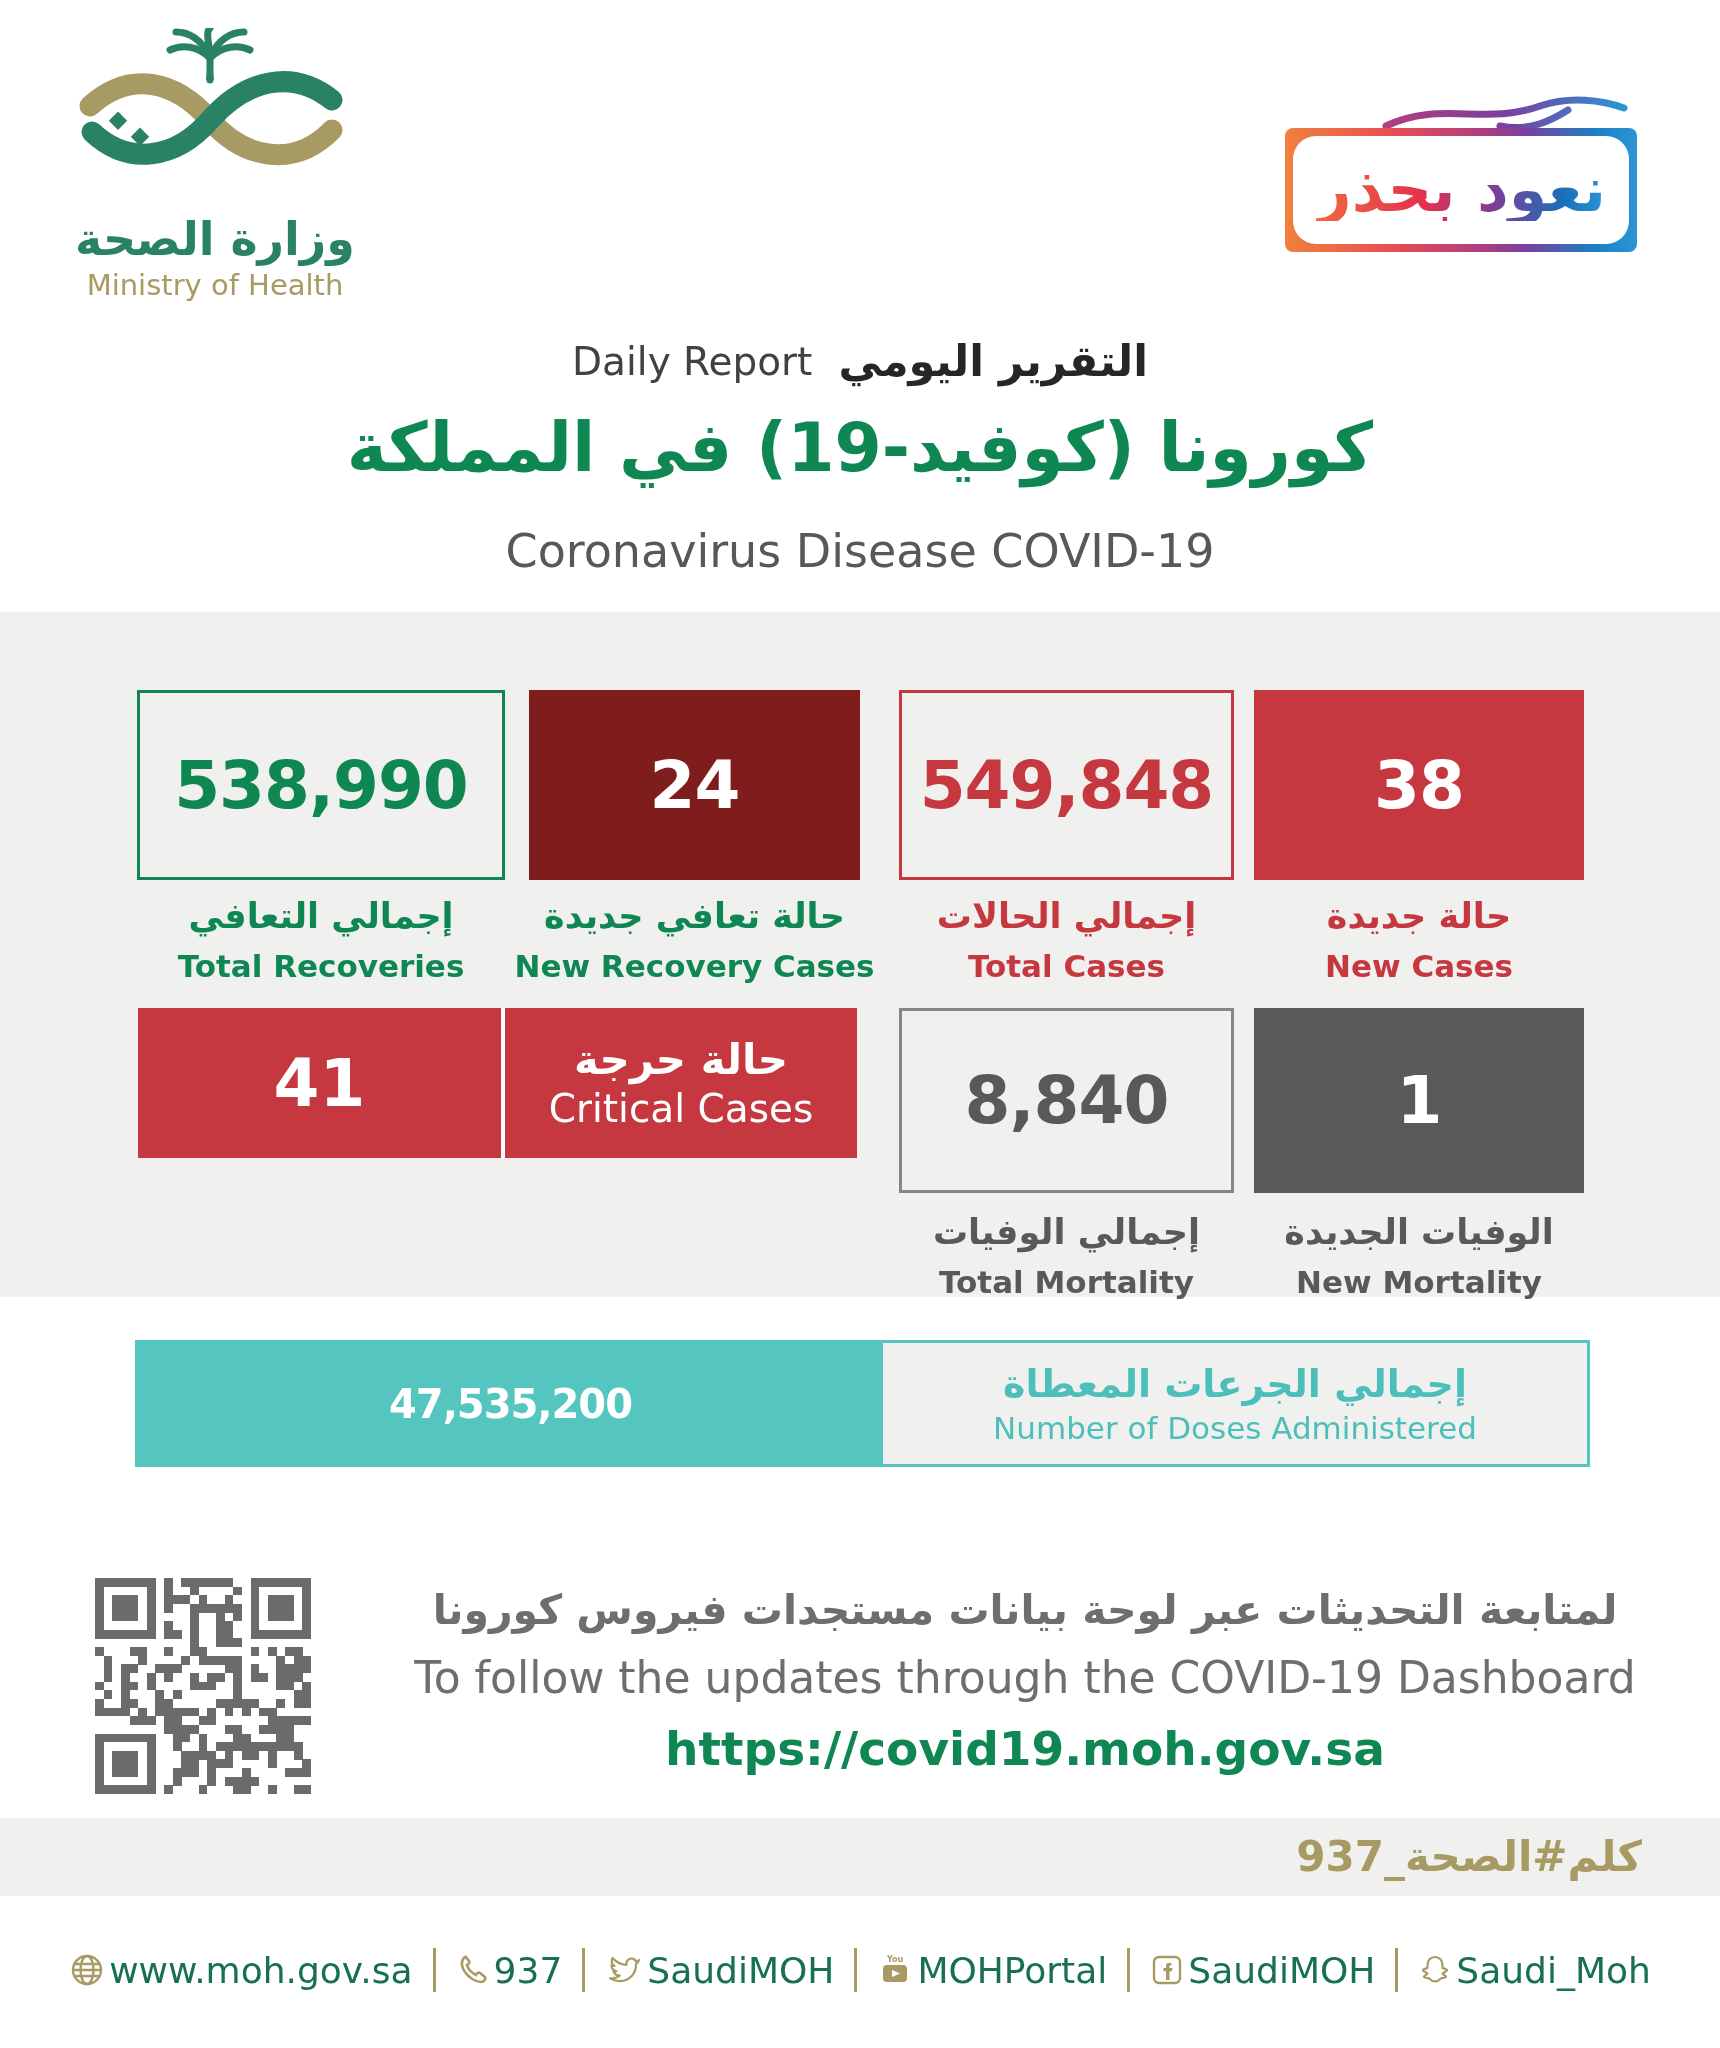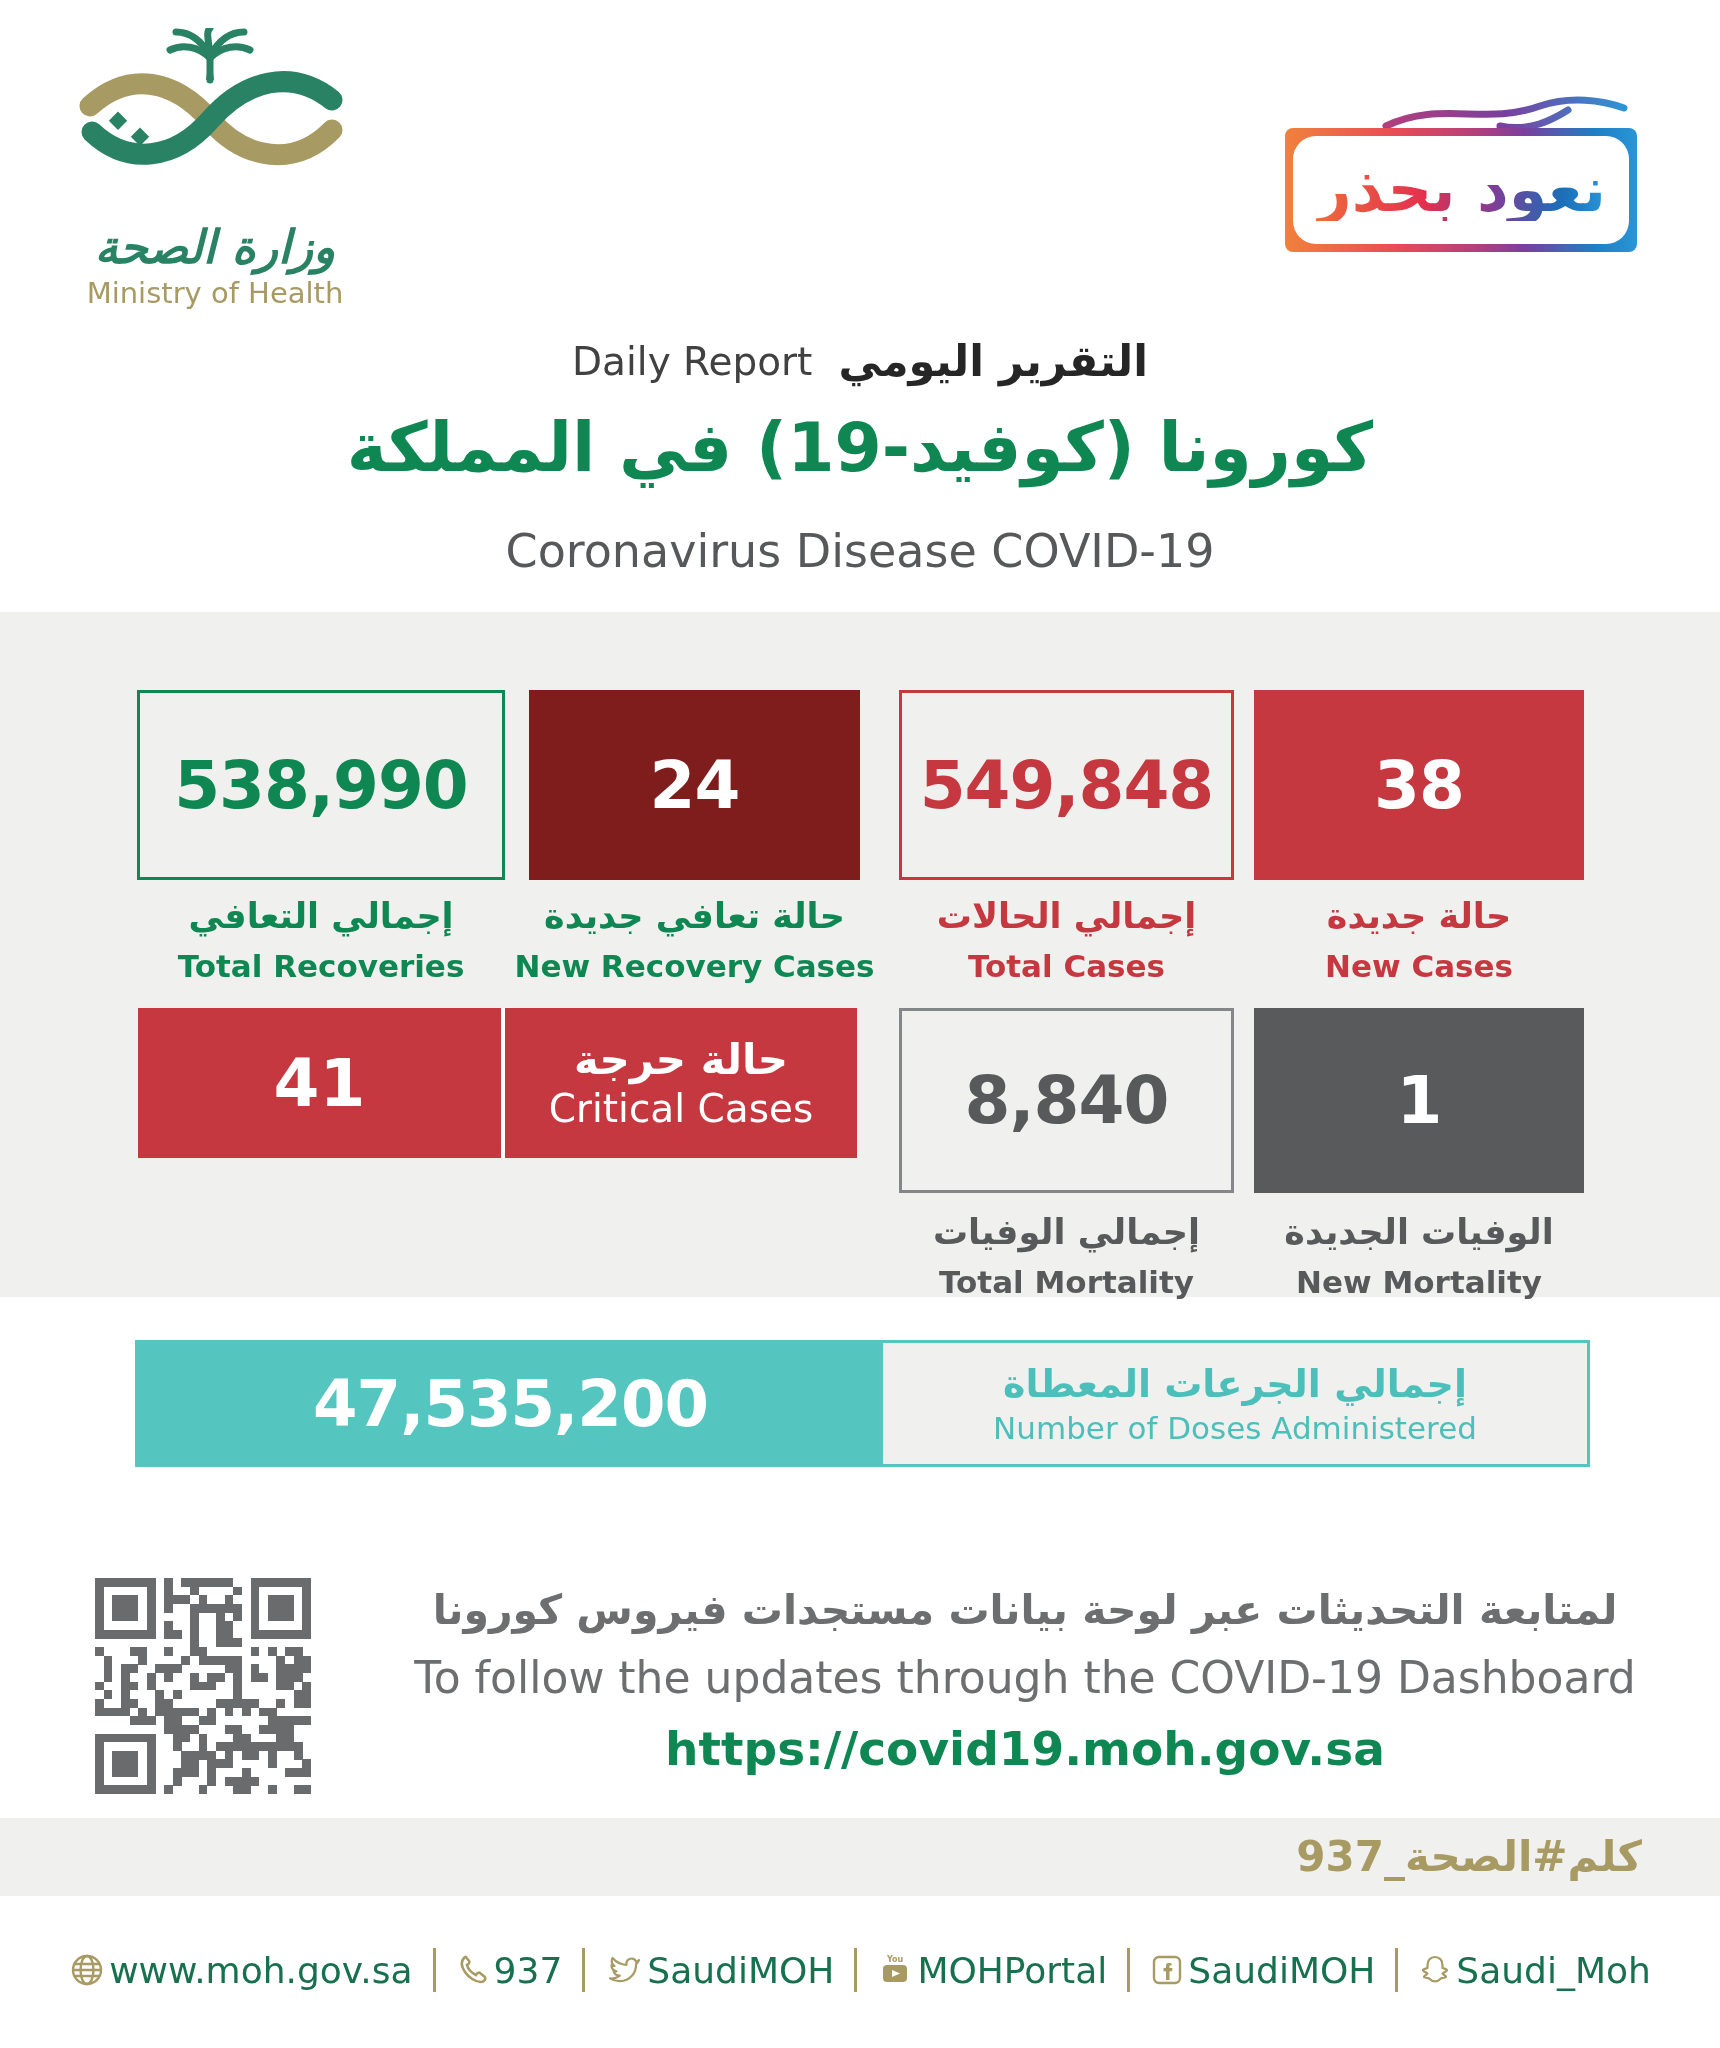--- a/index.html
+++ b/index.html
@@ -5,21 +5,21 @@
   * { margin:0; padding:0; box-sizing:border-box; }
   html,body { background:#ffffff; }
   body {
     width:1720px; height:2048px; position:relative; overflow:hidden;
     font-family:"DejaVu Sans", sans-serif; color:#333;
   }
   .abs { position:absolute; }
 
   
   .logo-wrap { left:60px; top:28px; width:310px; text-align:center; }
-  .logo-ar { font-size:46px; font-weight:bold; color:#2a8265; direction:rtl; margin-top:20px;font-style:italic; }
+  .logo-ar { font-size:46px; font-weight:bold; color:#2a8265; direction:rtl; margin-top:12px; }
   .logo-en { font-size:29px; color:#a89a63; margin-top:2px; }
 
   
   .badge { left:1285px; top:128px; width:352px; height:124px;
     border-radius:8px; padding:8px;
     background:linear-gradient(90deg,#f0813c 0%,#e84b56 32%,#b13f7d 55%,#7a3f9e 68%,#1d7fc4 88%,#2b95d6 100%); }
   .badge-inner { width:100%; height:100%; background:#ffffff; border-radius:23px;
     display:flex; align-items:center; justify-content:center; }
   .badge-text { font-size:62px; font-weight:bold; direction:rtl; line-height:1;
     background:linear-gradient(90deg,#ef6a3d 0%,#e2304f 38%,#7b3f97 62%,#1a6fb8 85%,#2b95d6 100%);
@@ -71,21 +71,21 @@
     color:#fff; font-size:66px; font-weight:bold; border-right:4px solid #ffffff; }
   .critical-lbls { flex:1; display:flex; flex-direction:column; align-items:center; justify-content:center; color:#fff; }
   .critical-ar { font-size:42px; font-weight:bold; direction:rtl; }
   .critical-en { font-size:39px; font-weight:500; margin-top:2px; }
   .card.row2 { top:1008px; height:185px; }
   .lbl-ar.row2 { top:1212px; }
   .lbl-en.row2 { top:1264px; }
 
   
   .doses { left:135px; top:1340px; width:1455px; height:127px; border:3px solid #55c5c0; display:flex; }
-  .doses-num { width:745px; background:#55c5c0; color:#ffffff; font-size:64px; font-weight:bold;
+  .doses-num { width:745px; background:#55c5c0; color:#ffffff; font-size:40px; font-weight:bold;
     display:flex; align-items:center; justify-content:center; letter-spacing:-1px; }
   .doses-lbls { flex:1; background:#f0f0ee; display:flex; flex-direction:column; align-items:center; justify-content:center; color:#4cbfba; }
   .doses-ar { font-size:38px; font-weight:bold; direction:rtl; }
   .doses-en { font-size:31px; font-weight:500; margin-top:4px; }
 
   
   .qr { left:95px; top:1578px; width:216px; height:216px; }
   .dash { left:330px; top:1586px; width:1390px; text-align:center; }
   .dash-ar { font-size:41px; font-weight:bold; color:#6d6e70; direction:rtl; }
   .dash-en { font-size:44px; color:#6d6e70; margin-top:18px; font-weight:500; }

